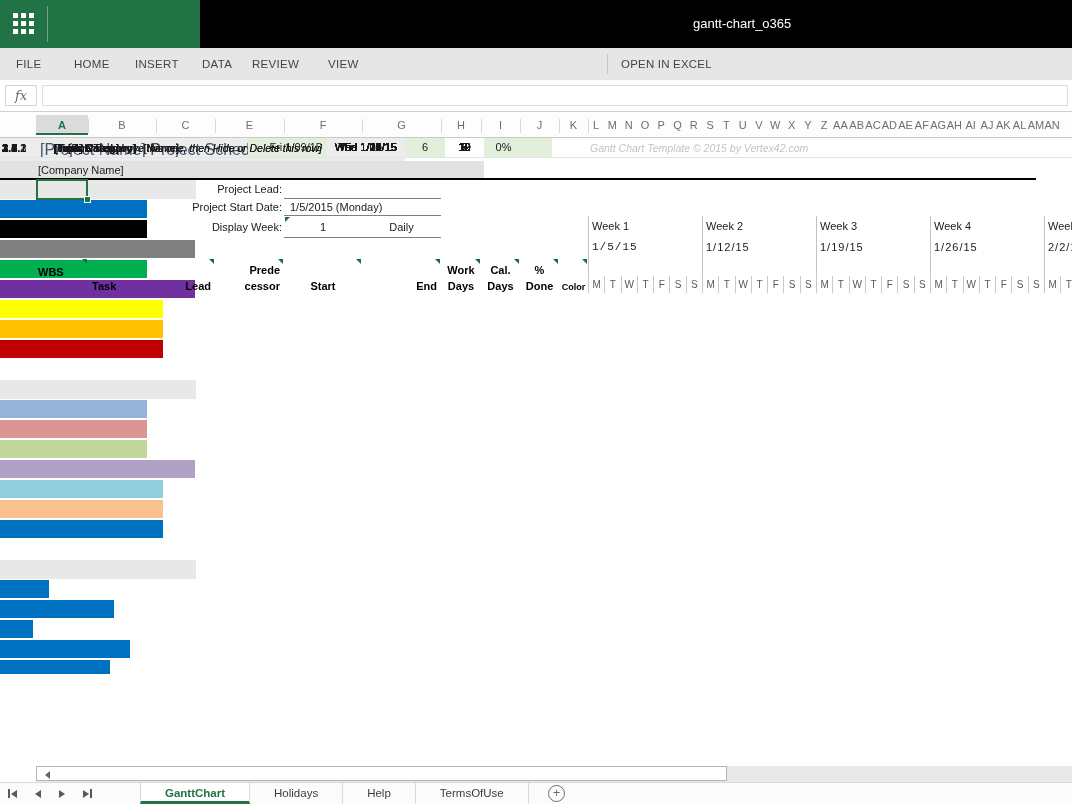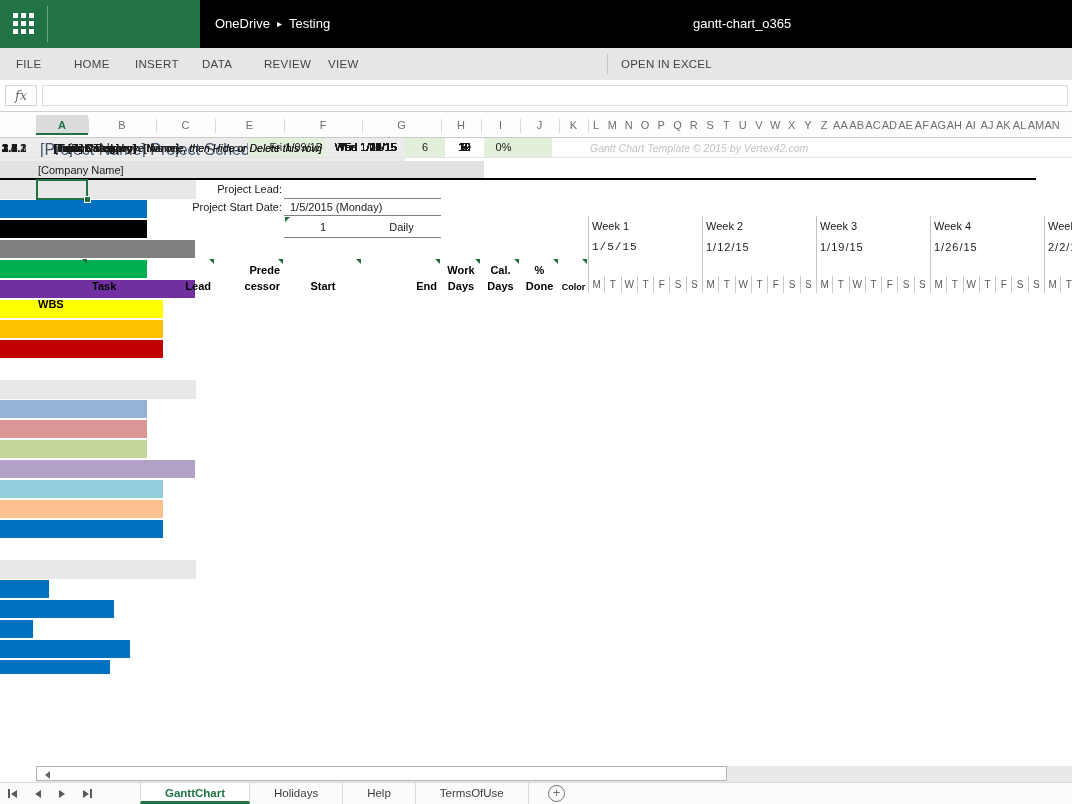--- a/index.html
+++ b/index.html
@@ -88,31 +88,30 @@
               <rect x="8" y="8" width="5" height="5"></rect>
               <rect x="16" y="8" width="5" height="5"></rect>
             <rect x="0" y="16" width="5" height="5"></rect>
               <rect x="8" y="16" width="5" height="5"></rect>
               <rect x="16" y="16" width="5" height="5"></rect>
           </g>
         </svg>
       </div>
       <div class="brand-sep"></div>
     </div>
-    <div class="crumbs" id="crumbs"><span>OneDrive</span><span class="crumb-sep">▸</span><span>Testing</span></div>
     <div class="doctitle">gantt-chart_o365</div>
   </div>
 
   <div class="menubar">
     <div id="menu-tabs">
         <div class="menutab" style="left:16px;">FILE</div>
         <div class="menutab" style="left:74px;">HOME</div>
         <div class="menutab" style="left:135px;">INSERT</div>
         <div class="menutab" style="left:202px;">DATA</div>
-        <div class="menutab" style="left:264px;text-align:right;">REVIEW</div>
+        <div class="menutab" style="left:252px;text-align:right;">REVIEW</div>
         <div class="menutab" style="left:328px;">VIEW</div>
       </div>
     <div class="menu-divider"></div>
     <div class="open-excel">OPEN IN EXCEL</div>
   </div>
 
   <div class="fxbar">
     <div class="fxbtn">fx</div>
     <div class="fxfield"></div>
   </div>
@@ -239,20 +238,21 @@
   <div class="sheet" id="sheetc">
       <div style="left:36px;top:0px;width:405px;height:23px;background:#ECECEC;"></div>
       <div class="cell" style="left:40px;top:0px;width:560px;height:23px;line-height:23px;font-size:16px;color:#44546A;">[Project Name] Project Schedule</div>
       <div class="cell" style="left:590px;top:2px;width:300px;height:16px;line-height:16px;font-style:italic;color:#C3C3C3;font-size:10.5px;">Gantt Chart Template © 2015 by Vertex42.com</div>
       <div class="cell" style="left:38px;top:23px;width:200px;height:18px;line-height:18px;">[Company Name]</div>
       <div class="cell right" style="left:122px;top:41px;width:160px;height:20px;line-height:20px;">Project Lead:</div>
       <div class="rowline" style="left: 284px; top: 60px; width: 157px; background: rgb(127, 127, 127);"></div>
       <div class="cell right" style="left:122px;top:61px;width:160px;height:17px;line-height:17px;">Project Start Date:</div>
       <div class="cell" style="left:290px;top:61px;width:200px;height:17px;line-height:17px;">1/5/2015 (Monday)</div>
       <div class="rowline" style="left: 284px; top: 77px; width: 157px; background: rgb(127, 127, 127);"></div>
+      <div class="cell right" style="left:122px;top:78px;width:160px;height:22px;line-height:22px;">Display Week:</div>
       <div class="cell center" style="left:284px;top:78px;width:78px;height:22px;line-height:22px;">1</div>
       <div class="cell center" style="left:362px;top:78px;width:79px;height:22px;line-height:22px;">Daily</div>
       <div class="rowline" style="left: 284px; top: 99px; width: 157px; background: rgb(127, 127, 127);"></div>
       <div class="tri2" style="left:285px;top:79px;"></div>
       <div class="selbox" style="left:36px;top:41px;width:52px;height:21px;"></div>
       <div class="selhandle" style="left:84px;top:58px;"></div>
       <div style="left:588px;top:61px;width:484px;height:17px;background:#E2E2E2;"></div>
       <div class="weekline" style="left:588px;top:78px;height:77px;"></div>
       <div class="cell" style="left:592px;top:78px;width:107.9999px;height:20px;line-height:20px;overflow:hidden;">Week 1</div>
       <div class="cell" style="left:592px;top:100px;width:107.9999px;height:18px;line-height:18px;letter-spacing:1px;overflow:hidden;font-family:Liberation Mono, monospace;">1/5/15</div>
@@ -292,21 +292,21 @@
       <div class="daycell" style="left:978.8567999999999px;top:138px;width:16.2857px;height:17px;line-height:17px;">T</div>
       <div class="daycell" style="left:995.1424999999999px;top:138px;width:16.2857px;height:17px;line-height:17px;">F</div>
       <div class="daycell" style="left:1011.4282px;top:138px;width:16.2857px;height:17px;line-height:17px;">S</div>
       <div class="daycell" style="left:1027.7139px;top:138px;width:16.2857px;height:17px;line-height:17px;">S</div>
       <div class="weekline" style="left:1043.9996px;top:78px;height:77px;"></div>
       <div class="cell" style="left:1047.9996px;top:78px;width:107.9999px;height:20px;line-height:20px;overflow:hidden;">Week 5</div>
       <div class="cell" style="left:1047.9996px;top:100px;width:107.9999px;height:18px;line-height:18px;letter-spacing:1px;overflow:hidden;">2/2/15</div>
       <div class="daycell" style="left:1043.9996px;top:138px;width:16.2857px;height:17px;line-height:17px;">M</div>
       <div class="daycell" style="left:1060.2853px;top:138px;width:16.2857px;height:17px;line-height:17px;">T</div>
       <div class="weekline" style="left:1043.9996px;top:78px;height:77px;"></div>
-      <div class="cell hdr" style="left:38px;top:158px;width:48px;height:16px;line-height:16px;">WBS</div>
+      <div class="cell hdr" style="left:38px;top:126px;width:48px;height:16px;line-height:16px;">WBS</div>
       <div class="cell hdr" style="left:92px;top:140px;width:80px;height:16px;line-height:16px;">Task</div>
       <div class="cell hdr right" style="left:156px;top:140px;width:55px;height:16px;line-height:16px;">Lead</div>
       <div class="cell hdr right" style="left:215px;top:125px;width:65px;height:15px;line-height:15px;">Prede</div>
       <div class="cell hdr right" style="left:215px;top:140px;width:65px;height:16px;line-height:16px;">cessor</div>
       <div class="cell hdr center" style="left:284px;top:140px;width:78px;height:16px;line-height:16px;">Start</div>
       <div class="cell hdr right" style="left:362px;top:140px;width:75px;height:16px;line-height:16px;">End</div>
       <div class="cell hdr center" style="left:441px;top:125px;width:40px;height:15px;line-height:15px;">Work</div>
       <div class="cell hdr center" style="left:441px;top:140px;width:40px;height:16px;line-height:16px;">Days</div>
       <div class="cell hdr center" style="left:481px;top:125px;width:39px;height:15px;line-height:15px;">Cal.</div>
       <div class="cell hdr center" style="left:481px;top:140px;width:39px;height:16px;line-height:16px;">Days</div>

